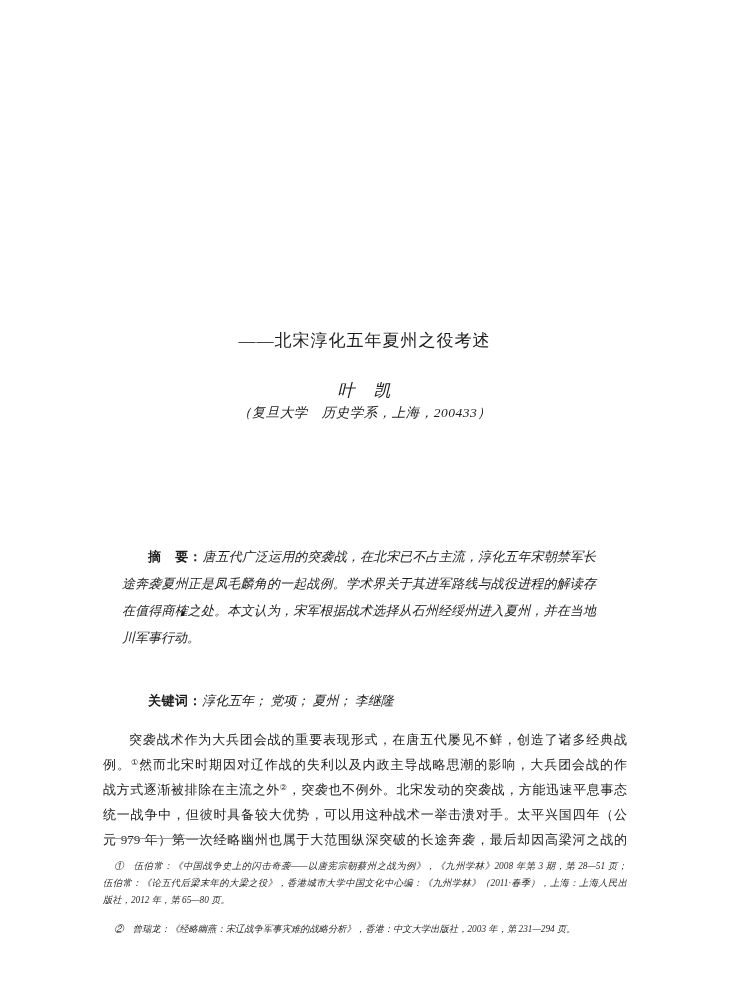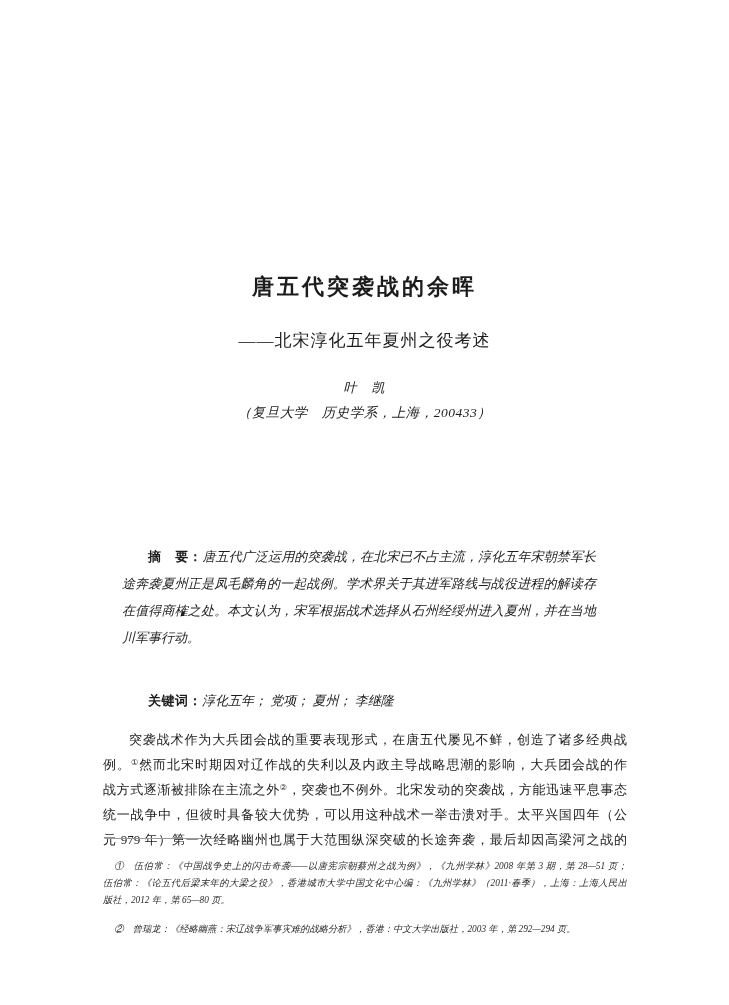--- a/index.html
+++ b/index.html
@@ -26,21 +26,21 @@
     font-weight: bold;
     letter-spacing: 3px;
   }
   .subtitle {
     top: 329px;
     font-size: 17px;
     letter-spacing: 1px;
   }
   .author {
     top: 379px;
-    font-size: 13px;
+    font-size: 17px;
     font-style: italic;
     letter-spacing: 1px;
   }
   .affiliation {
     top: 404px;
     font-size: 13.5px;
     font-style: italic;
     letter-spacing: 0.5px;
   }
   .abstract {
@@ -91,21 +91,20 @@
     line-height: 17px;
     font-style: italic;
     color: #2a2a2a;
   }
 </style>
 </head>
 <body>
 
 <div class="page">
 
-  <div class="center title">唐五代突袭战的余晖</div>
   <div class="center subtitle">——北宋淳化五年夏州之役考述</div>
   <div class="center author">叶　凯</div>
   <div class="center affiliation">（复旦大学　历史学系，上海，200433）</div>
 
   <div class="abstract">
     <div class="line fill indent"><span class="label">摘　要：</span><span>唐五代广泛运用的突袭战，在北宋已不占主流，淳化五年宋朝禁军长</span></div>
     <div class="line fill">途奔袭夏州正是凤毛麟角的一起战例。学术界关于其进军路线与战役进程的解读存</div>
     <div class="line fill">在值得商榷之处。本文认为，宋军根据战术选择从石州经绥州进入夏州，并在当地</div>
     <div class="line">川军事行动。</div>
     <div class="line indent"><span class="label">关键词：</span><span>淳化五年； 党项； 夏州； 李继隆</span></div>
@@ -118,16 +117,16 @@
     <div class="line fill">统一战争中，但彼时具备较大优势，可以用这种战术一举击溃对手。太平兴国四年（公</div>
     <div class="line fill">元 979 年）第一次经略幽州也属于大范围纵深突破的长途奔袭，最后却因高梁河之战的</div>
   </div>
 
   <div class="fnrule"></div>
 
   <div class="footnotes">
     <div class="line fill fnindent">①　伍伯常：《中国战争史上的闪击奇袭——以唐宪宗朝蔡州之战为例》，《九州学林》2008 年第 3 期，第 28—51 页；</div>
     <div class="line fill">伍伯常：《论五代后梁末年的大梁之役》，香港城市大学中国文化中心编：《九州学林》（2011·春季），上海：上海人民出</div>
     <div class="line">版社，2012 年，第 65—80 页。</div>
-    <div class="line fnindent">②　曾瑞龙：《经略幽燕：宋辽战争军事灾难的战略分析》，香港：中文大学出版社，2003 年，第 292—294 页。</div>
+    <div class="line fnindent">②　曾瑞龙：《经略幽燕：宋辽战争军事灾难的战略分析》，香港：中文大学出版社，2003 年，第 231—294 页。</div>
   </div>
 
 </div>
 
 </body></html>

